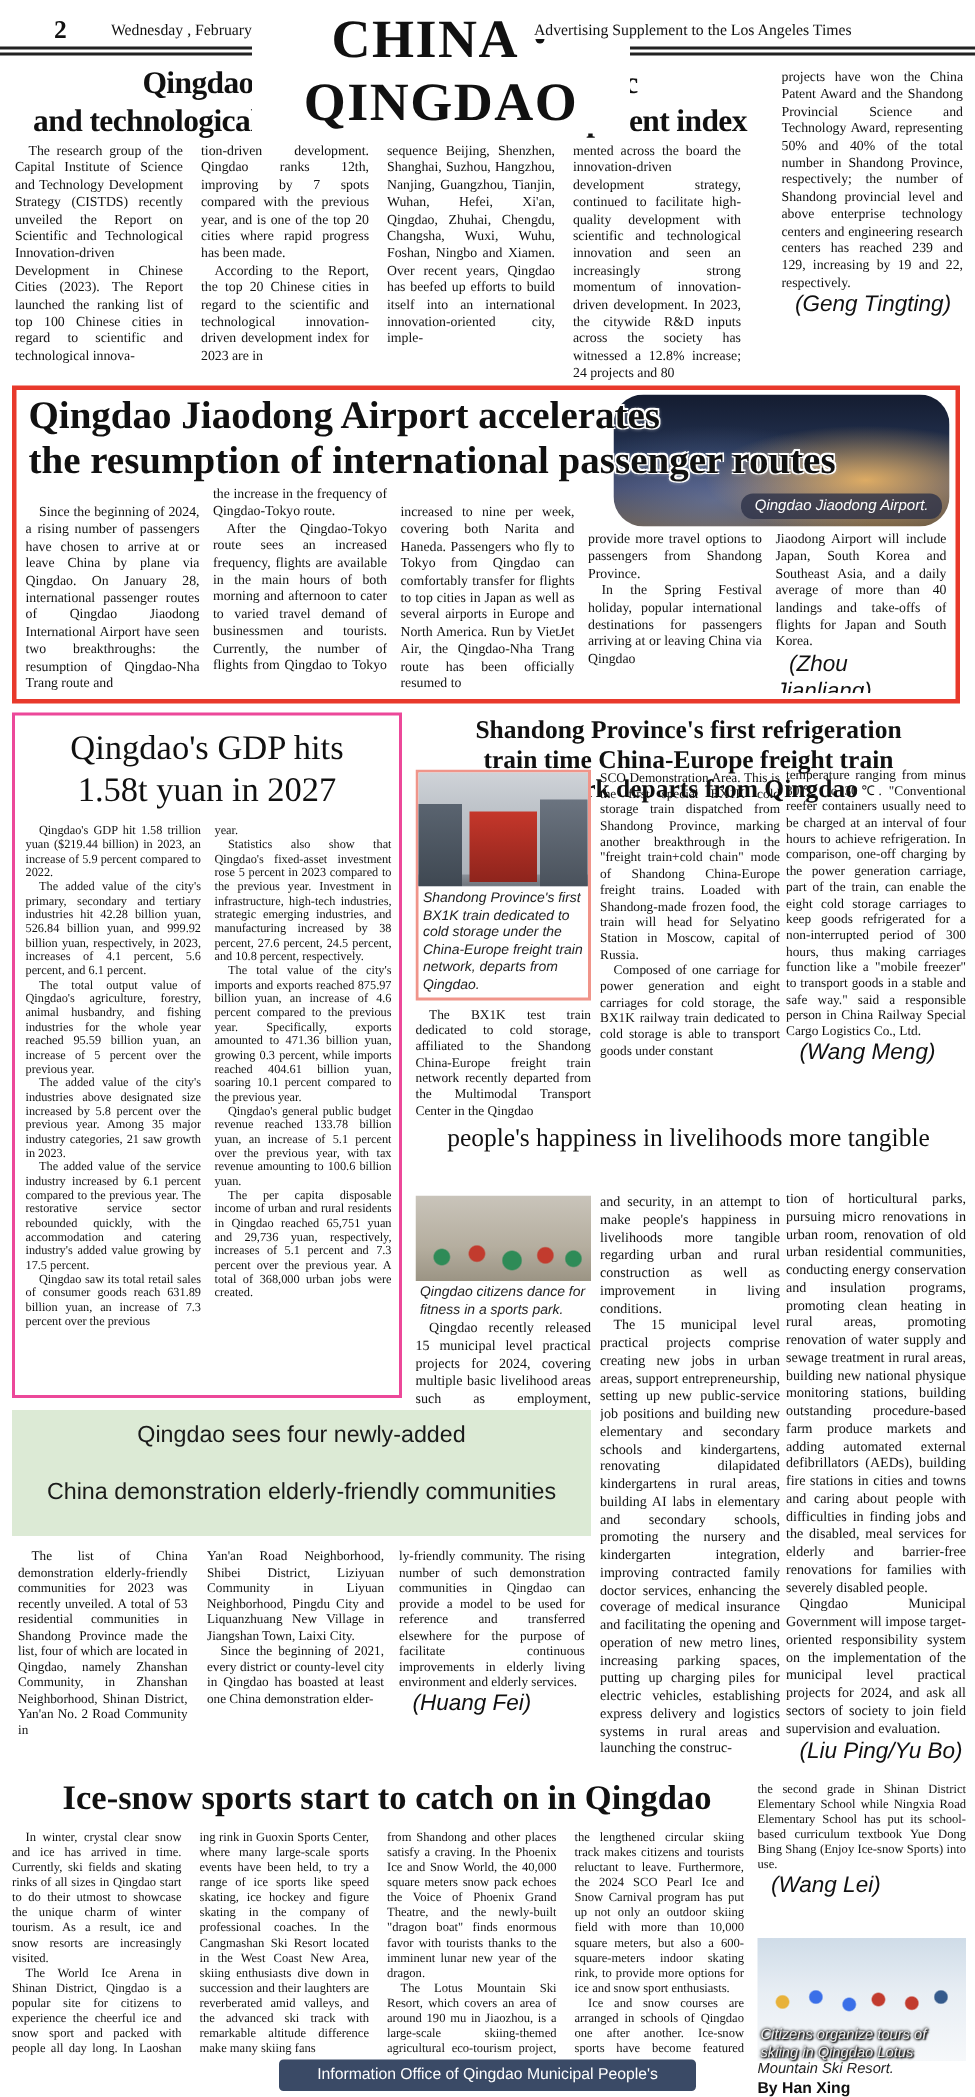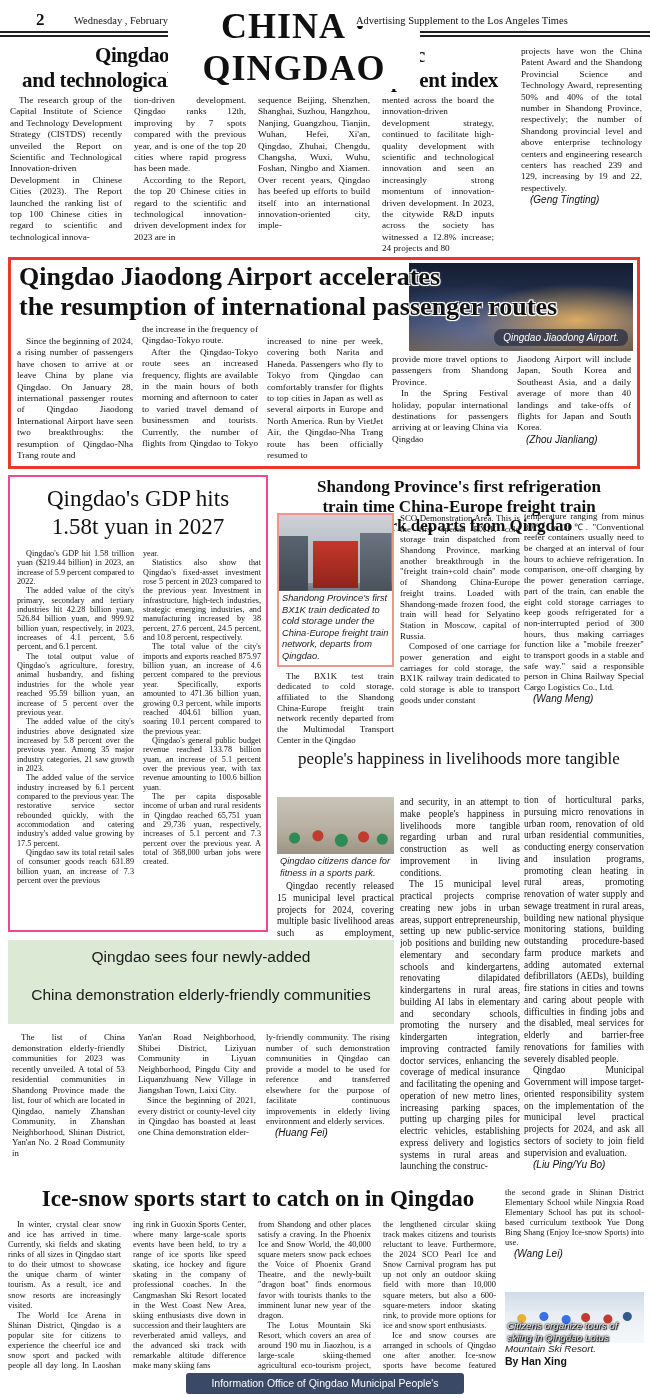--- a/index.html
+++ b/index.html
@@ -10,30 +10,30 @@
   .rule{position:absolute;left:0;width:650px;height:1.5px;background:#222;}
   #pagenum{left:36px;top:10px;font-weight:bold;font-size:17px;}
   #hdate{left:74px;top:15px;font-size:10.5px;}
   #masthead{left:168px;top:5px;width:244px;text-align:center;background:#fff;z-index:3;
             font-weight:bold;font-size:36px;letter-spacing:1px;padding:0 4px;}
   #hsupp{left:352px;top:15px;font-size:10.5px;z-index:3;background:#fff;padding:0 4px;}
   
   .col{position:absolute;font-size:9.2px;line-height:1.24;text-align:justify;overflow:hidden;}
   .col p{margin:0;text-indent:9px;}
   .col p.cont{text-indent:0;}
-  .byline{font-family:"Liberation Sans",sans-serif;font-style:italic;font-size:10px;
+  .byline{font-family:"Liberation Sans",sans-serif;font-style:italic;font-size:15px;
           text-indent:9px !important;text-align:left;}
   
   #a1-head{left:8px;top:43px;width:504px;text-align:center;font-weight:bold;
            font-size:21px;line-height:1.18;letter-spacing:-0.4px;}
   
   #redbox{left:8px;top:257px;width:626px;height:206px;border:3px solid #e8392b;background:#fff;}
   #a2-head{left:8px;top:2px;width:600px;z-index:2;font-weight:bold;font-size:26px;line-height:1.15;
            text-shadow:-1px -1px 0 #fff,1px -1px 0 #fff,-1px 1px 0 #fff,1px 1px 0 #fff,0 0 3px #fff;}
-  #a2-photo{right:4px;top:3px;width:224px;height:88px;border-radius:0;z-index:1;
+  #a2-photo{right:4px;top:3px;width:224px;height:88px;border-radius:20px;z-index:1;
      background:
        radial-gradient(ellipse at 75% 65%, rgba(250,190,100,.85), rgba(250,190,100,0) 45%),
        radial-gradient(ellipse at 30% 80%, rgba(120,140,190,.5), transparent 50%),
        linear-gradient(180deg,#141c30 0%,#243352 45%,#3d4566 70%,#6b5a44 100%);}
   #a2-cap{position:absolute;right:5px;bottom:5px;background:rgba(45,50,72,.8);color:#fff;
           font:italic 10px/1.5 "Liberation Sans",sans-serif;padding:1px 9px;border-radius:8px;}
   .a2col{font-size:9.2px;line-height:1.24;}
   
   #gdpbox{left:8px;top:475px;width:256px;height:453px;border:2px solid #ec4899;background:#fff;}
   #a3-head{left:0;top:8px;width:100%;text-align:center;font-size:23px;line-height:1.22;}
@@ -63,21 +63,21 @@
        radial-gradient(circle at 90% 74%, #2e8b57 0 5px, transparent 6px),
        linear-gradient(180deg,#c9c4ba 0%,#b5ae9f 60%,#9b9484 100%);}
   
   #greenbox{left:8px;top:940px;width:386px;height:84px;background:#dcead5;}
   .a6line{position:absolute;left:0;width:100%;text-align:center;color:#1a1a1a;
           font-family:"Liberation Sans",sans-serif;font-weight:normal;font-size:15.5px;}
   .a6col{font-size:8.8px;line-height:1.2;}
   
   #a7-head{left:0;top:1186px;width:516px;text-align:center;font-weight:bold;font-size:23px;}
   .a7col{font-size:8.4px;line-height:1.2;}
-  #a7-photo{position:relative;height:51px;margin-top:2px;
+  #a7-photo{position:relative;height:82px;margin-top:2px;
      background:
        radial-gradient(circle at 12% 52%, #e8b23a 0 4px, transparent 5px),
        radial-gradient(circle at 28% 48%, #3a6fe8 0 4px, transparent 5px),
        radial-gradient(circle at 44% 54%, #3a6fe8 0 4px, transparent 5px),
        radial-gradient(circle at 58% 50%, #c23b2e 0 4px, transparent 5px),
        radial-gradient(circle at 74% 53%, #c23b2e 0 4px, transparent 5px),
        radial-gradient(circle at 88% 48%, #355a8c 0 4px, transparent 5px),
        linear-gradient(180deg,#cfdce8 0%,#e8eef4 45%,#f6f8fa 100%);}
   #a7-overlay{position:absolute;left:2px;bottom:0;font:italic 9.8px/1.15 "Liberation Sans",sans-serif;
               color:#f2f2f2;text-shadow:0 0 2px #000,0 0 2px #000,1px 1px 1px #000;}

